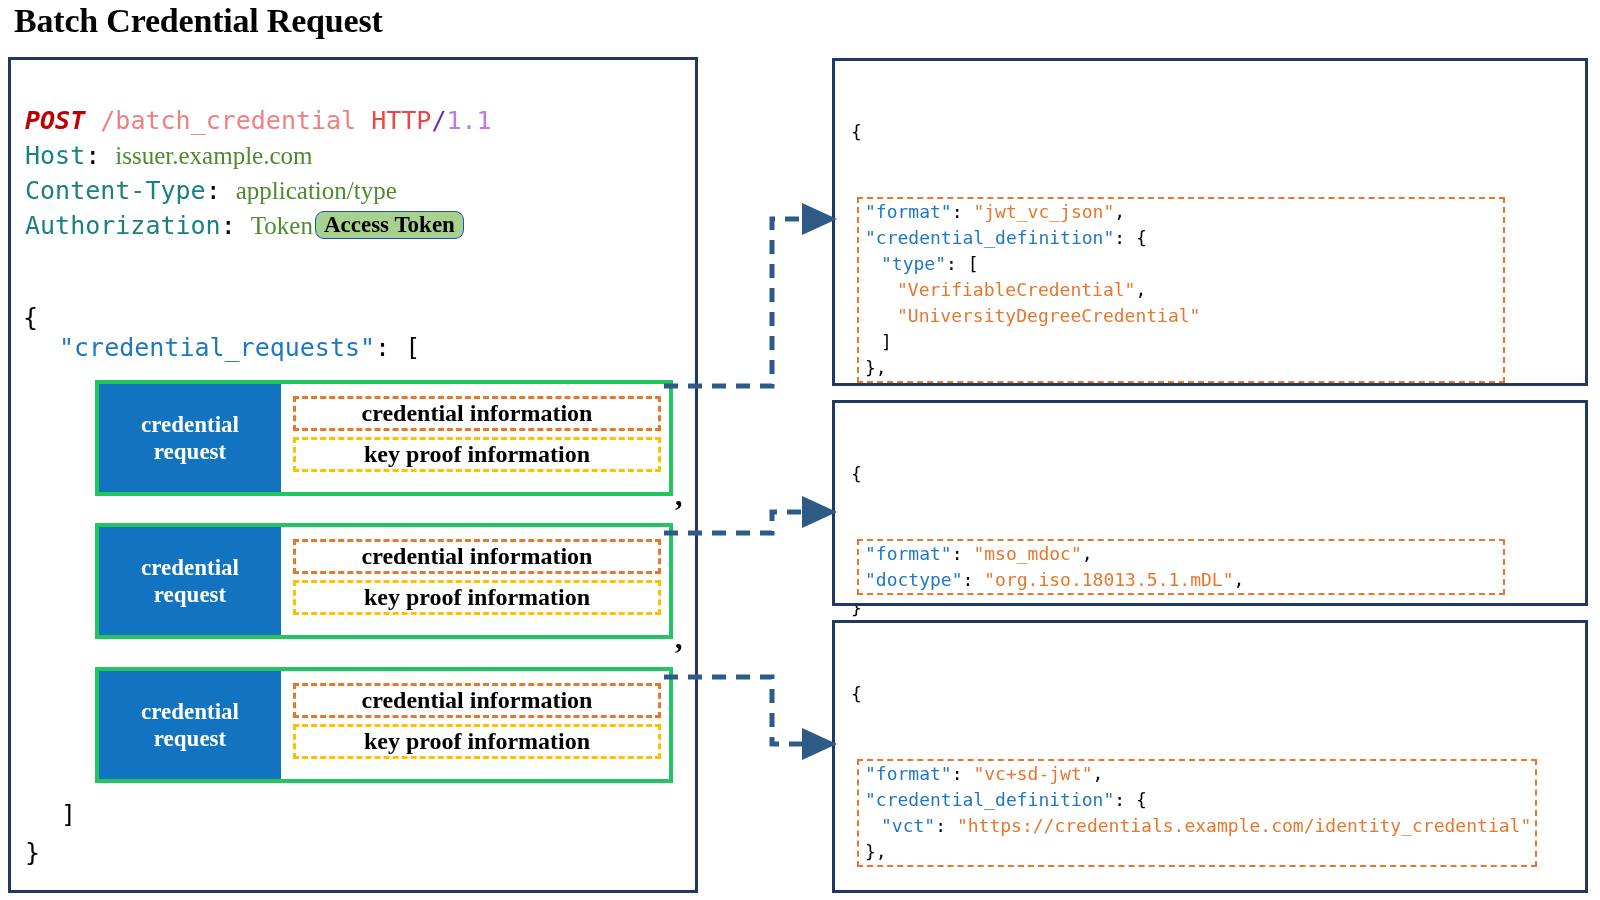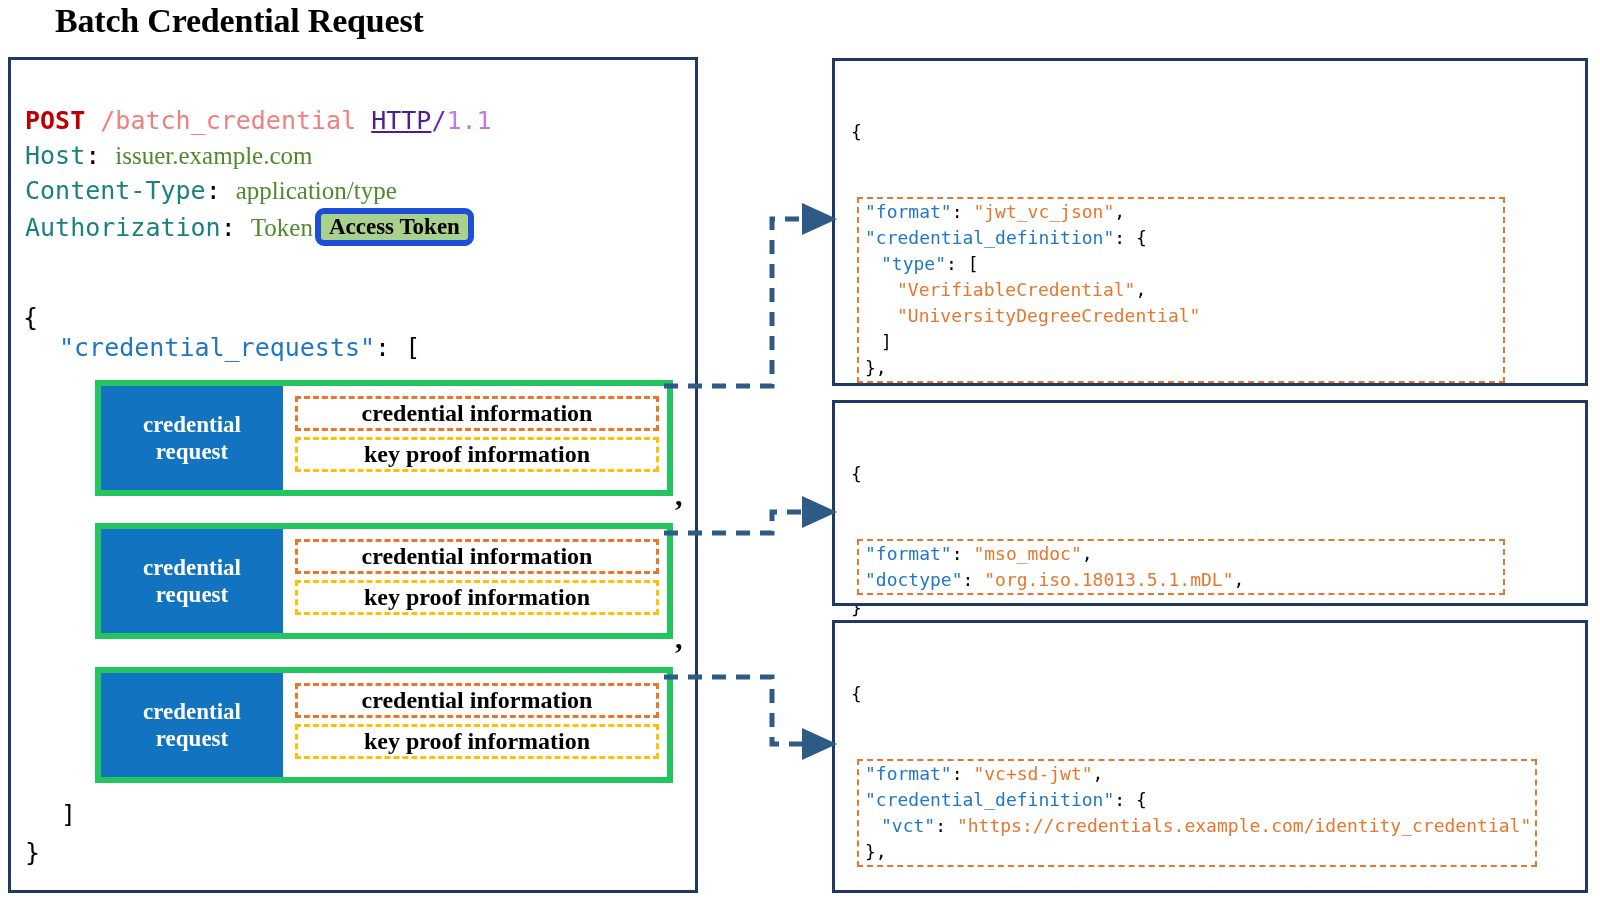--- a/index.html
+++ b/index.html
@@ -15,21 +15,20 @@
 
   
   #page-title {
     position: absolute;
     left: 14px; top: 2px;
     font-family: "Liberation Serif", serif;
     font-weight: bold;
     font-size: 34px;
     color: #000000;
     letter-spacing: -0.2px;
-    margin-left: 41px;
   }
 
   
   .panel {
     position: absolute;
     border: 3px solid #1F3864;
     background: #ffffff;
     box-sizing: border-box;
   }
   #request-panel { left: 8px;  top: 57px; width: 690px; height: 836px; }
@@ -43,33 +42,33 @@
     white-space: pre;
   }
 
   
   #http-head {
     position: absolute;
     left: 14px; top: 8px;
     font-size: 25px;
     line-height: 35px;
   }
-  .tok-method   { color: #C00000; font-weight: bold; }
+  .tok-method   { color: #C00000; font-weight: bold; font-style: italic; }
   .tok-path     { color: #F08080; }
-  .tok-proto    { color: #4c1d95; text-decoration: underline; }
+  .tok-proto    { color: #ef4444; }
   .tok-slash    { color: #6A29B8; }
   .tok-ver      { color: #BE7BE8; }
   .tok-hdrname  { color: #1A8080; margin-top: 44px; }
   .tok-punct    { color: #000000; }
   .tok-hdrval   { color: #4F8A2E; font-family: Liberation Serif, serif; }
 
   .token-pill {
     display: inline-block;
     background: #A9D18E;
-    border: 6px solid #1d4ed8;
+    border: 1px solid #1d4ed8;
     border-radius: 9px;
     padding: 0 8px;
     margin-left: 2px;
     font-family: "Liberation Serif", serif;
     font-weight: bold;
     font-size: 23px;
     color: #000000;
     line-height: 26px;
     vertical-align: 2px;
   }
@@ -95,21 +94,21 @@
     position: absolute; left: 14px; top: 778px;
     font-size: 25px; color: #000000;
   }
 
   
   .cred-box {
     position: absolute;
     left: 84px;
     width: 578px;
     height: 116px;
-    border: 6px solid #22c55e;
+    border: 4px solid #22c55e;
     box-sizing: border-box;
     display: flex;
     background: #ffffff;
   }
   #cred-box-1 { top: 320px; }
   #cred-box-2 { top: 463px; }
   #cred-box-3 { top: 607px; }
 
   .cred-label {
     width: 182px;

